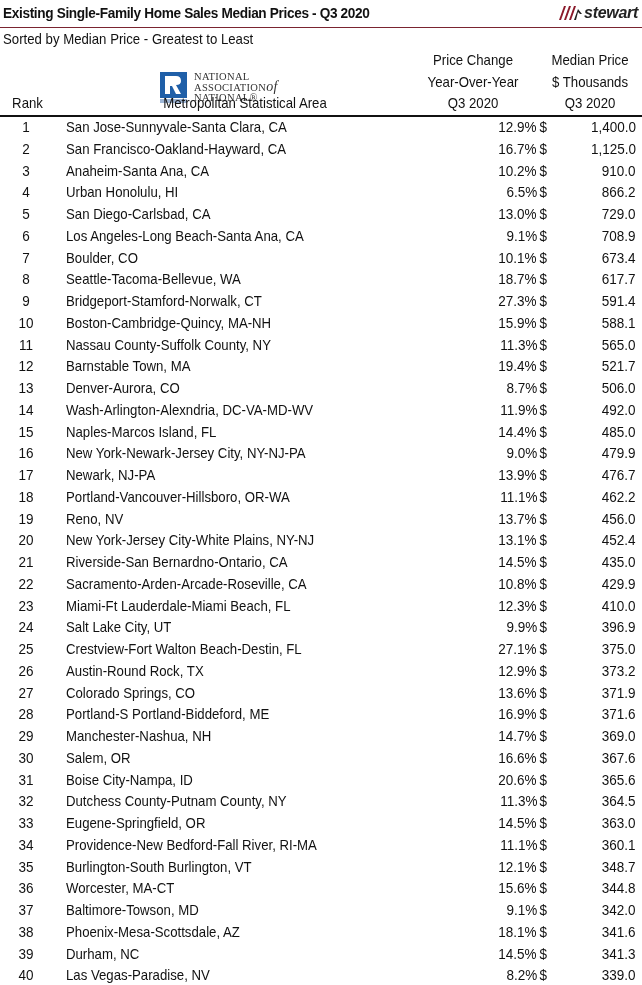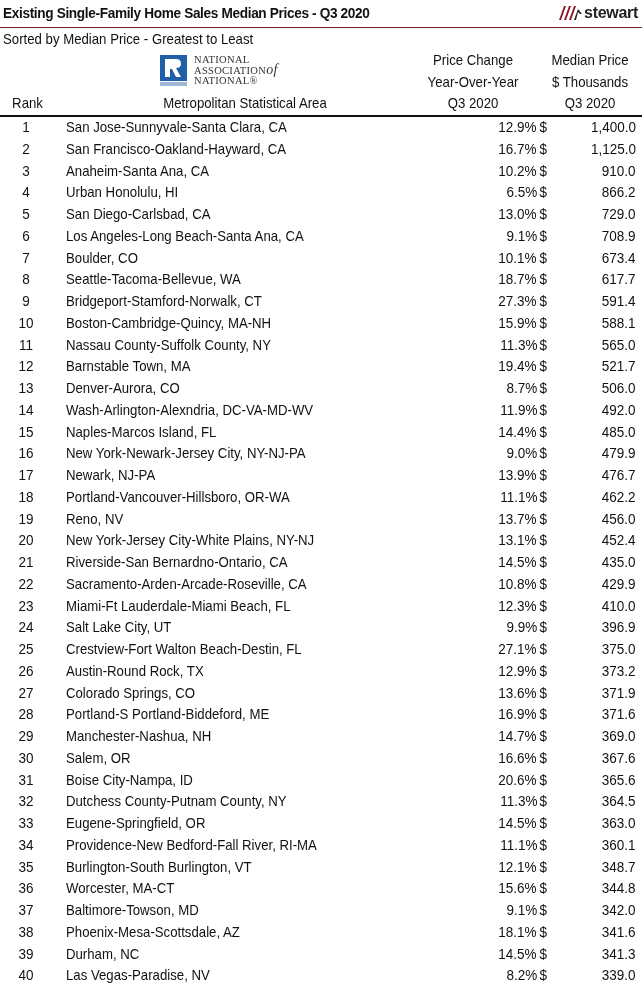--- a/index.html
+++ b/index.html
@@ -12,32 +12,32 @@
     position: absolute; left: 0; top: 0; width: 642px; height: 27px;
     border-bottom: 1.5px solid #7a2430;
   }
   .title {
     position: absolute; left: 3px; top: 4px;
     font-size: 15.5px; font-weight: bold; letter-spacing: -0.4px;
     transform: scaleX(0.88); transform-origin: left center; white-space: nowrap;
   }
   .stewart-logo {
     position: absolute; right: 4px; top: 4px; height: 18px;
-    display: flex; align-items: center;
+    display: flex; align-items: center; font-style: italic;
   }
   .stewart-mark { width: 26px; height: 14px; margin-right: 2px; }
   .stewart-text {
     font-family: "Liberation Sans", sans-serif; font-size: 16px; font-weight: bold;
     color: #222; letter-spacing: -0.3px;
   }
   .subtitle {
     position: absolute; left: 3px; top: 30px; font-size: 15px;
     transform: scaleX(0.88); transform-origin: left center; white-space: nowrap;
   }
-  .nar-logo { position: absolute; left: 160px; top: 55px; display: flex; align-items: flex-start; }
+  .nar-logo { position: absolute; left: 160px; top: 72px; display: flex; align-items: flex-start; }
   .nar-box { width: 27px; height: 31px; }
   .nar-text {
     margin-left: 7px; font-family: "Liberation Serif", serif; font-size: 10.5px; line-height: 10px;
     color: #333; letter-spacing: 0.3px;
   }
   .nar-text i { font-size: 14px; }
   .hdr {
     position: absolute; font-size: 15px; white-space: nowrap; text-align: center;
     transform: scaleX(0.88);
   }

